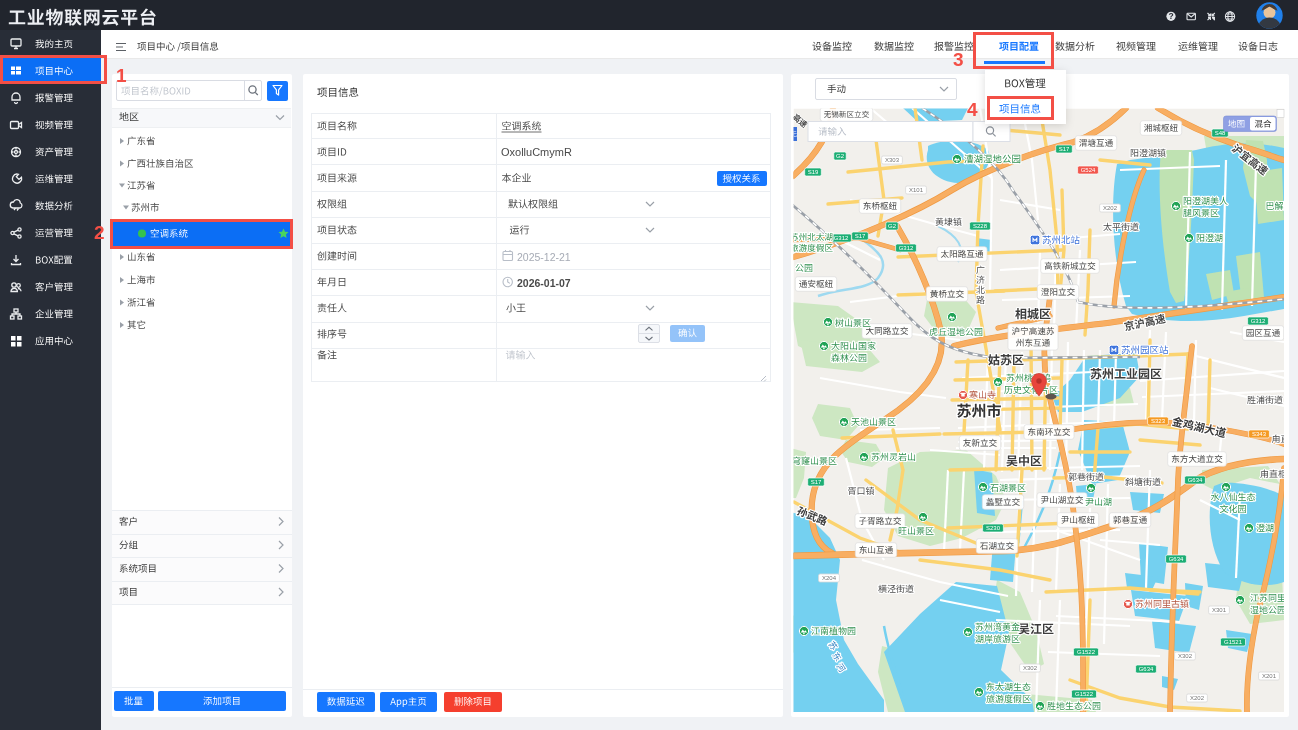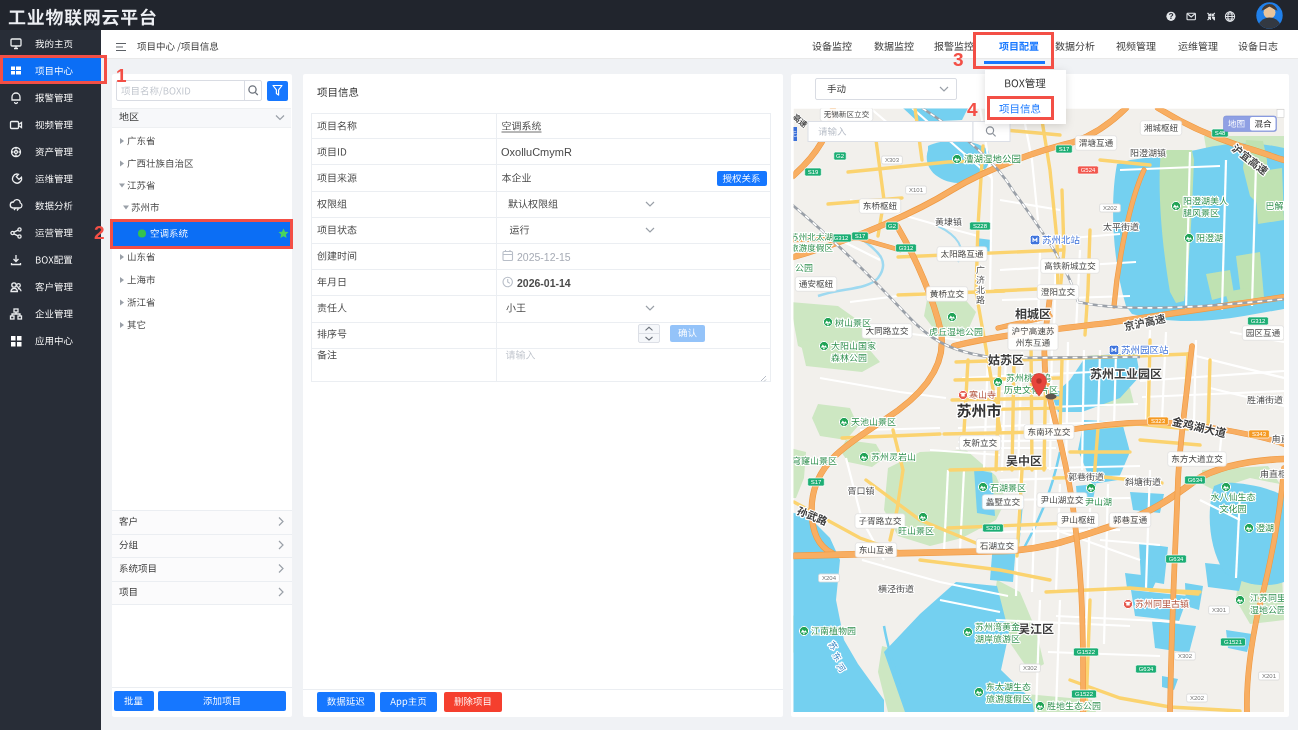--- a/index.html
+++ b/index.html
@@ -2192,13 +2192,13 @@
       <use href="#g258" x="1000"></use>
       <use href="#g158" x="2000"></use>
       <use href="#g159" x="3000"></use>
     </g>
     <g transform="translate(827 92.4) scale(0.0095 -0.0095)" fill="#3c3c3c">
       <use href="#g259" x="0"></use>
       <use href="#g260" x="1000"></use>
     </g>
   </svg>
 <div class="abs" style="left:501px;top:145.5px;font-size:11px;color:#4a4a4a;z-index:25">OxolluCmymR</div>
-<div class="abs" style="left:517px;top:250.5px;font-size:10.5px;color:#a6abb5;z-index:25">2025-12-15</div>
-<div class="abs" style="left:517px;top:276.5px;font-size:10.5px;color:#4a4a4a;font-weight:bold;z-index:25">2026-01-14</div>
+<div class="abs" style="left:517px;top:250.5px;font-size:10.5px;color:#a6abb5;z-index:25">2025-12-21</div>
+<div class="abs" style="left:517px;top:276.5px;font-size:10.5px;color:#4a4a4a;font-weight:bold;z-index:25">2026-01-07</div>
 </body></html>

